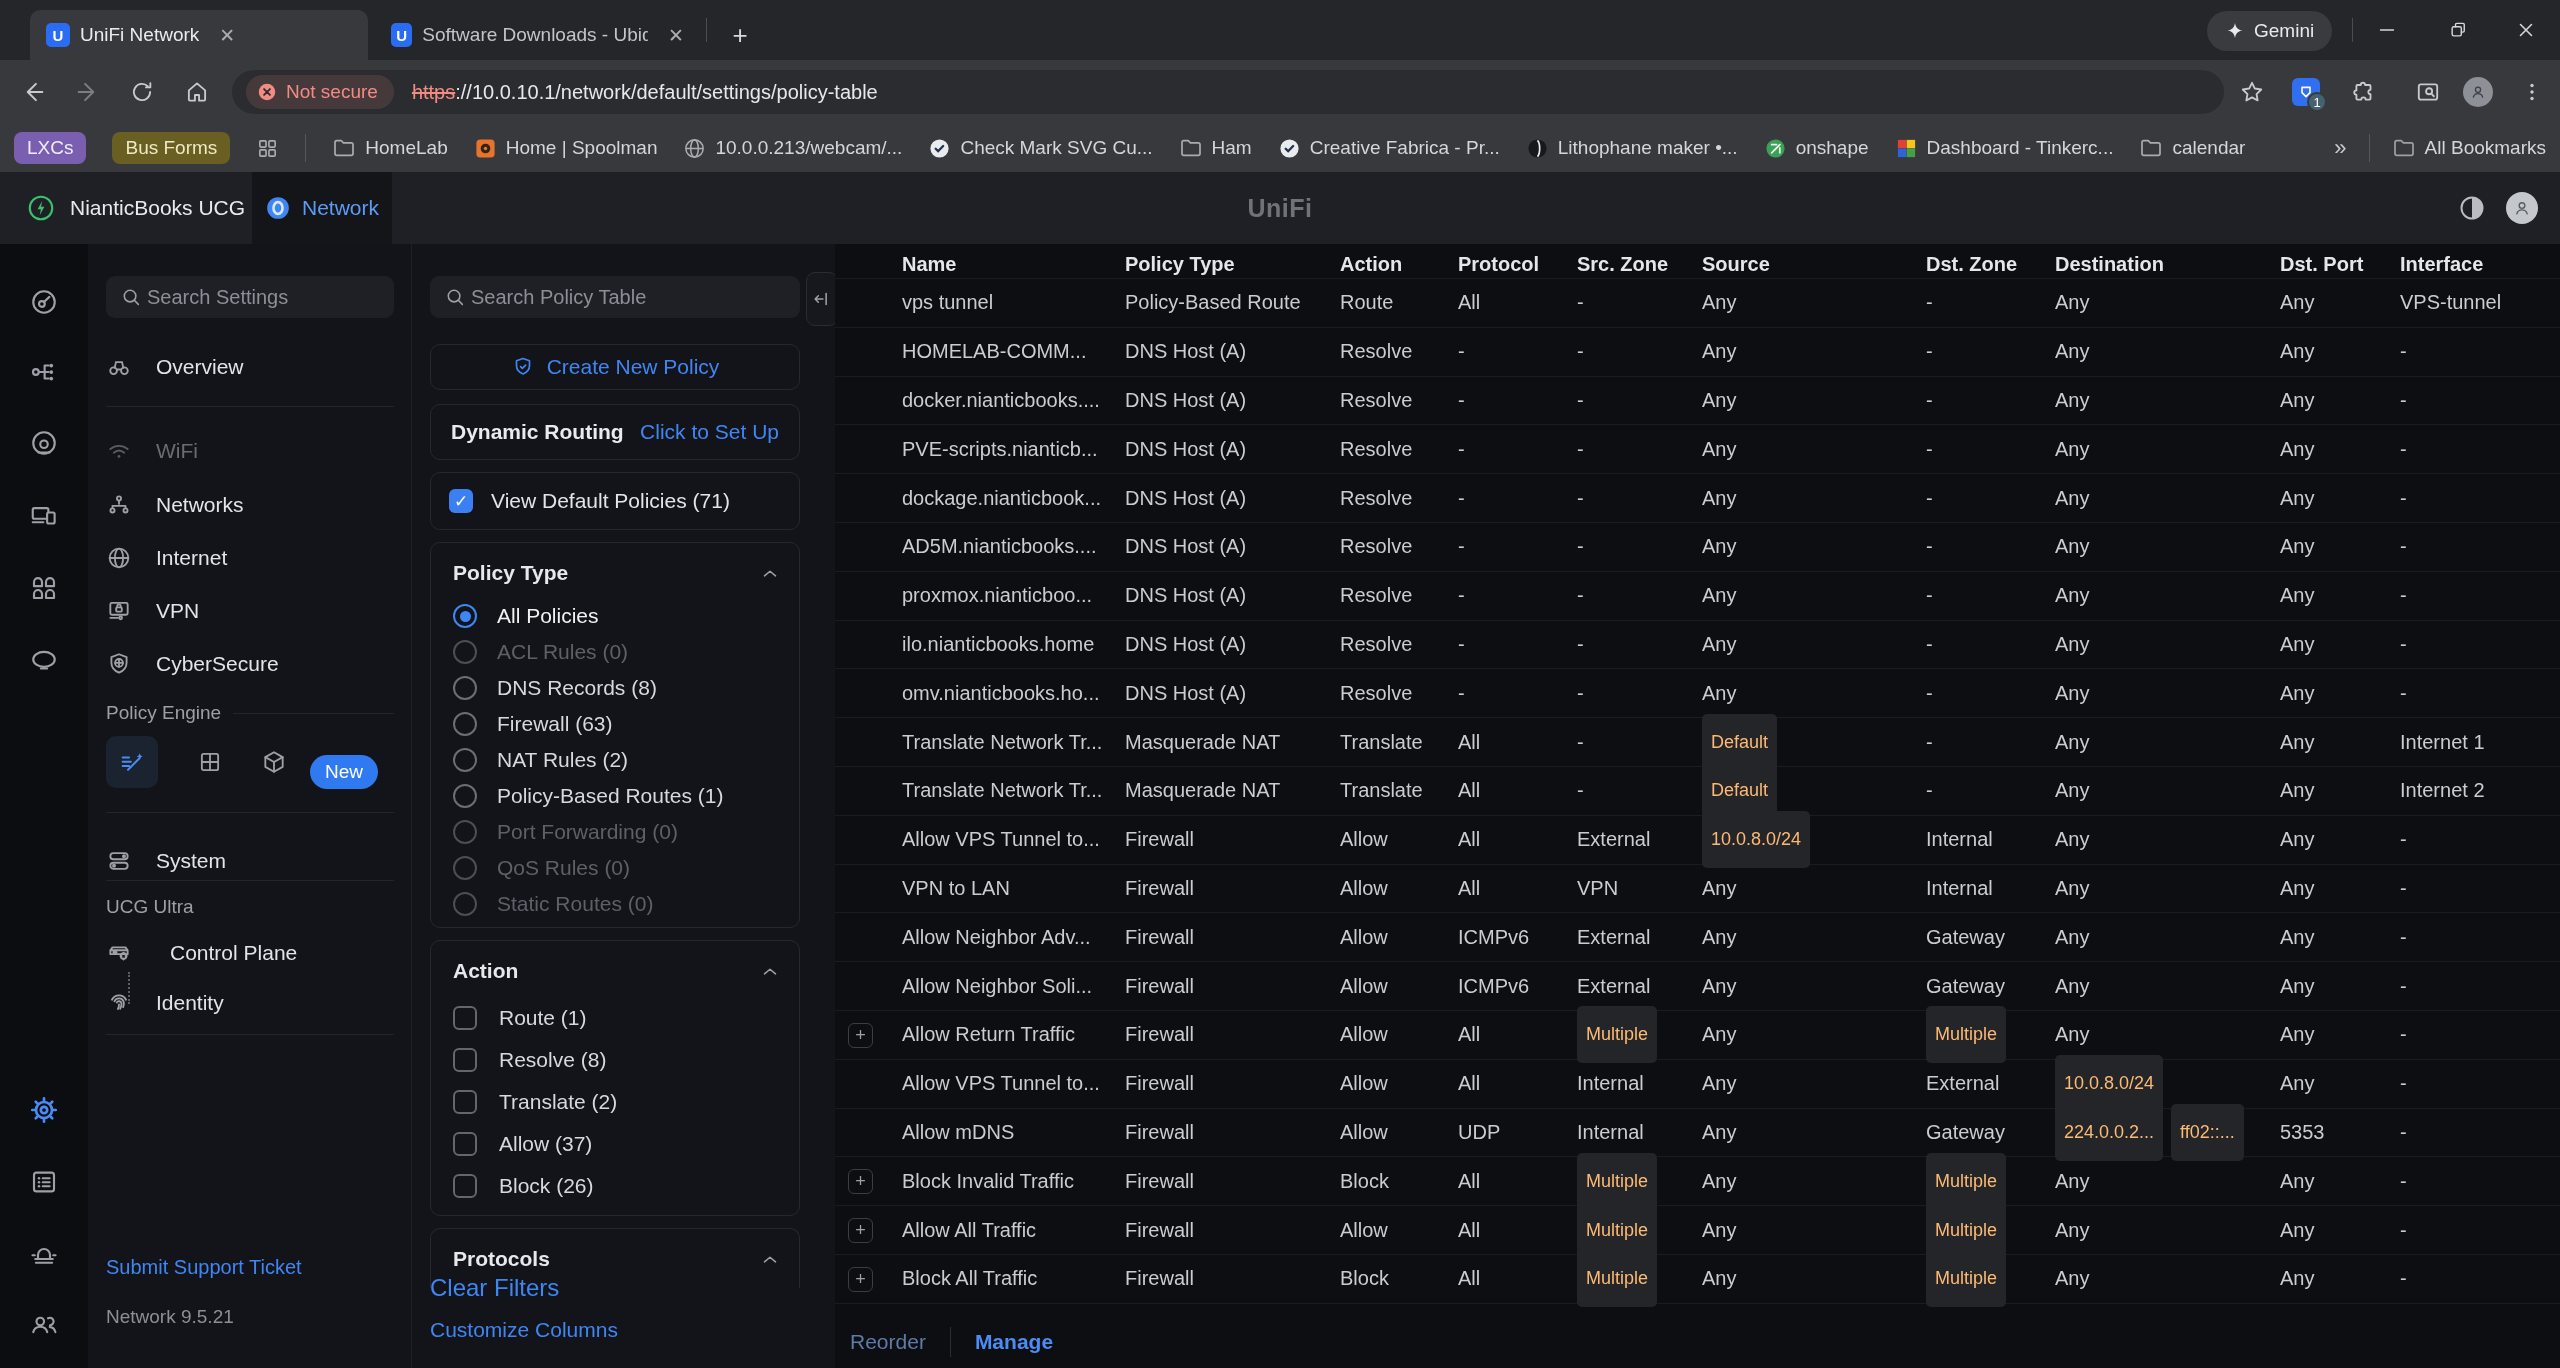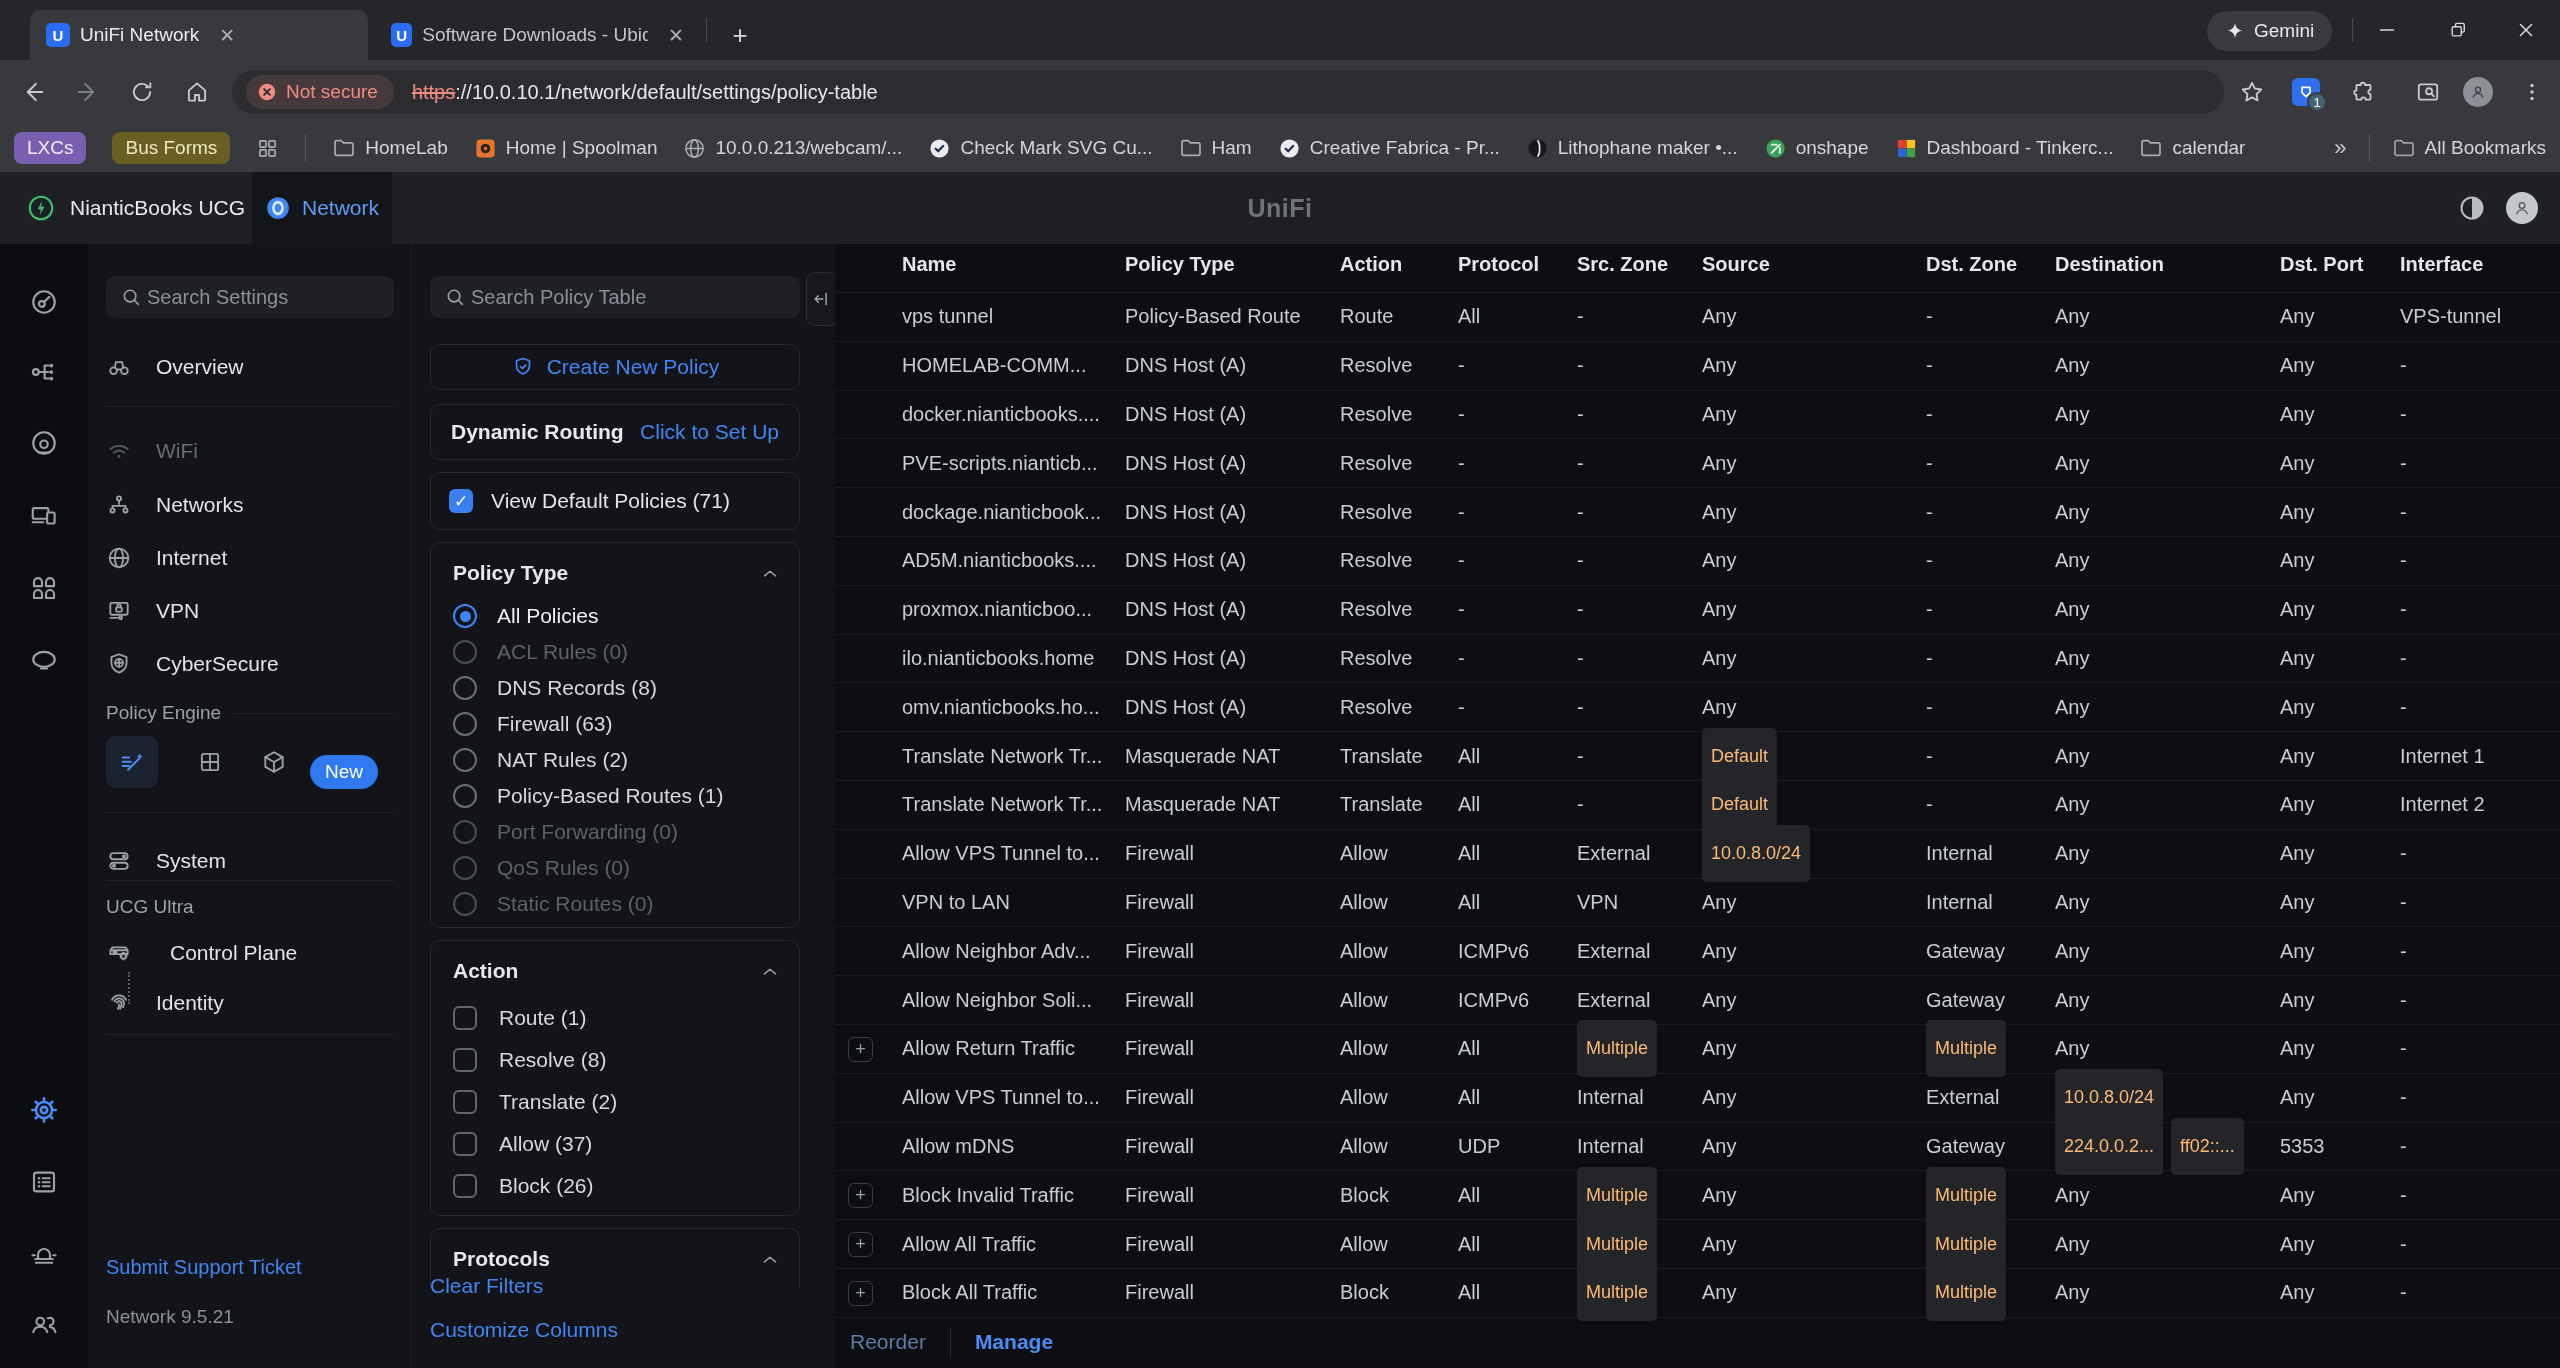--- a/index.html
+++ b/index.html
@@ -85,21 +85,21 @@
   .cbox { width:24px; height:24px; border-radius:6px; border:2px solid #63666d; flex:0 0 auto; }
   .cbox.checked { border:none; background:#3b80f2; color:#fff; display:flex; align-items:center; justify-content:center; font-size:17px; }
   #collapse-btn { position:absolute; left:806px; top:272px; width:32px; height:54px; background:#17181d;
      border:1px solid #2a2c32; border-radius:9px; display:flex; align-items:center; justify-content:center; }
 
   #table { position:absolute; left:835px; top:244px; width:1725px; height:1124px; background:#0d0e11; }
   .thead, .trow { display:grid; grid-template-columns:223px 215px 118px 119px 125px 224px 129px 225px 120px auto;
      padding-left:67px; align-items:center; position:relative; }
   .thead { height:40px; color:#e4e6ea; font-size:20px; font-weight:bold; }
   .trow { height:48.8px; color:#c9ccd1; font-size:20px; border-bottom:1px solid #1b1c20; }
-  #rows { position:absolute; top:48px; left:0; width:1725px; border-top:1px solid #1b1c20; }
+  #rows { position:absolute; top:34px; left:0; width:1725px; border-top:1px solid #1b1c20; }
   .tcell { white-space:nowrap; overflow:hidden; display:flex; align-items:center; gap:8px; padding-right:10px; }
   .chip { background:#232528; border-radius:5px; padding:18px 9px; font-size:18px; color:#fdba74; white-space:nowrap; }
   .expander { position:absolute; left:13px; top:12px; width:25px; height:25px; border:1px solid #3a3d43; border-radius:6px;
      color:#9da0a6; font-size:18px; display:flex; align-items:center; justify-content:center; }
   #tfooter { position:absolute; left:0; top:1078px; width:1725px; height:40px; display:flex; align-items:center; gap:24px;
      padding-left:15px; font-size:21px; }
   #tfooter .sep { width:1px; height:30px; background:#2b2d32; }
   #reorder { color:#5e7ba8; }
   #manage { color:#4b8cf5; font-weight:bold; }
 </style>
@@ -676,21 +676,21 @@
 
   <div class="fbox" style="top:984px; height:60px; border-bottom:none; border-radius:10px 10px 0 0;">
     <span class="fbox-title">Protocols</span>
     <span class="fbox-chev">
         <svg width="22" height="22" viewBox="0 0 24 24" class="ic">
           <path d="M6 14l6-5 6 5"></path>
         </svg>
       </span>
   </div>
 
-  <div class="abs link-blue" style="left:18px; top:1030px; font-size:21px;"><span>Clear Filters</span></div>
+  <div class="abs link-blue" style="left:18px; top:1030px; font-size:24px;"><span>Clear Filters</span></div>
   <div class="abs link-blue" style="left:18px; top:1074px; font-size:21px;"><span>Customize Columns</span></div>
 </div>
 
 <div id="collapse-btn">
   <svg width="22" height="22" viewBox="0 0 24 24" class="ic">
       <path d="M16.5 6v12M13 12H4.5M8 8.5 4.5 12 8 15.5"></path>
     </svg>
 </div>
 
 <div id="table">

